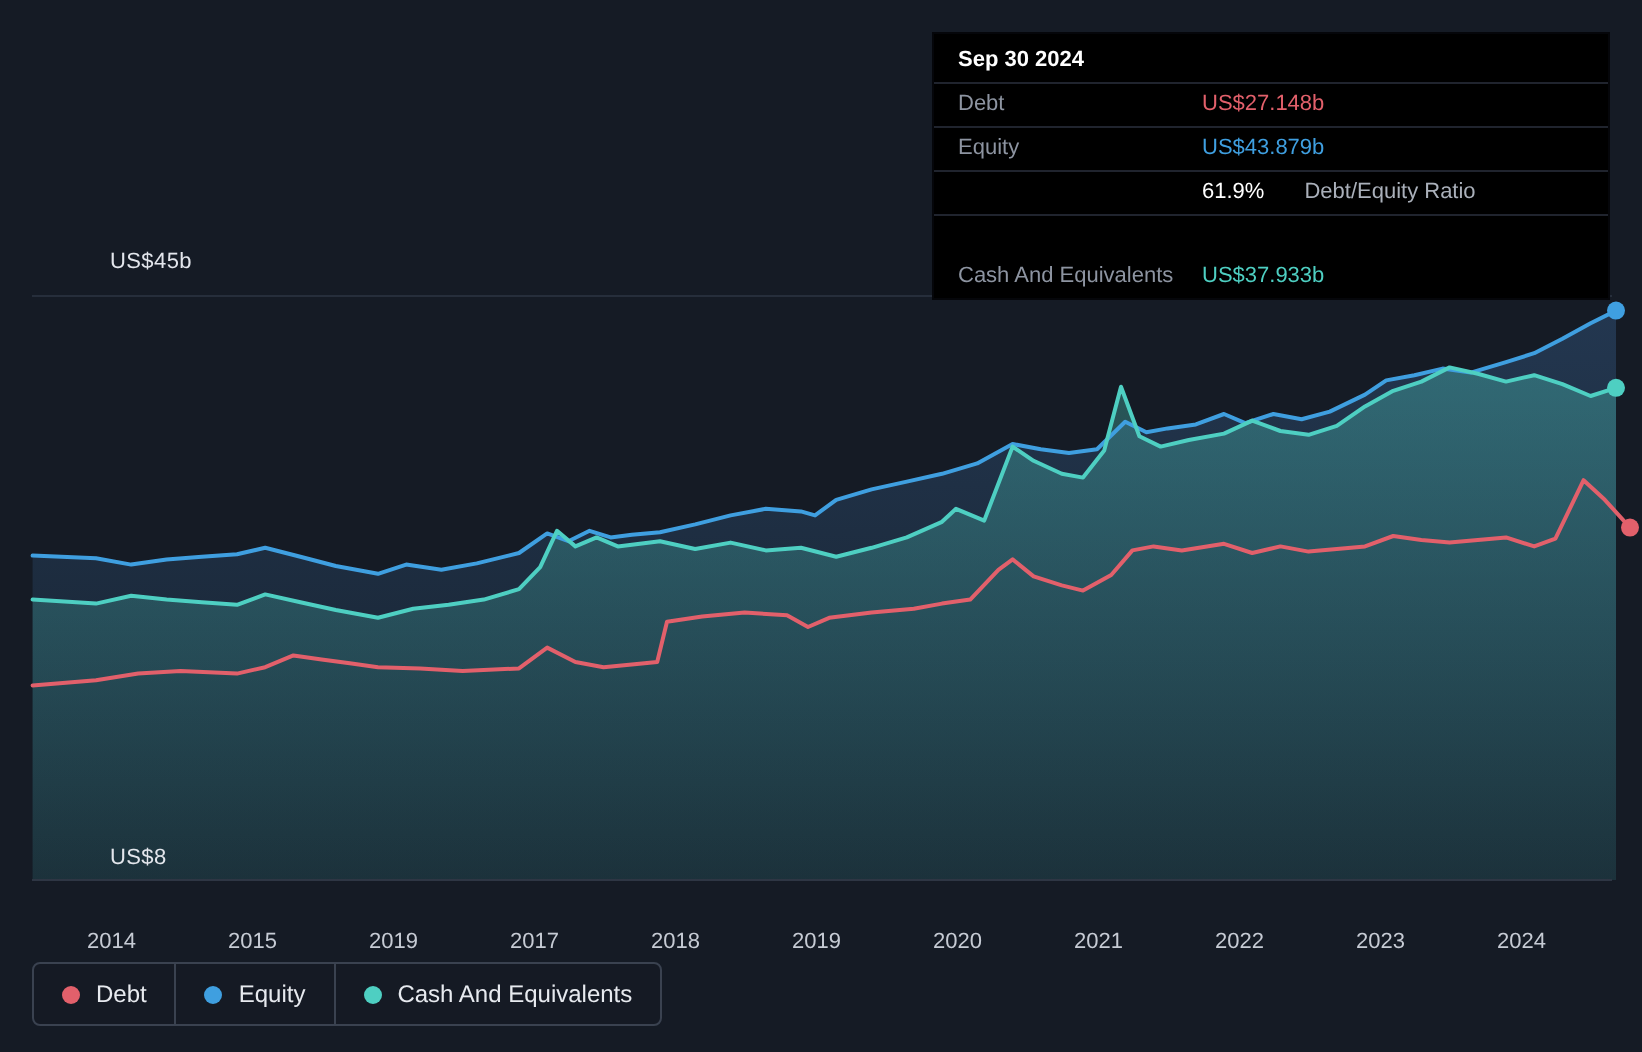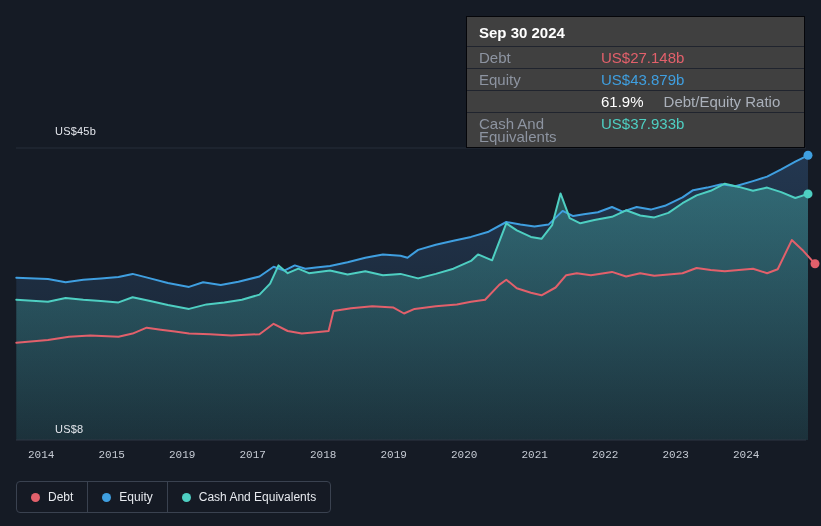--- a/index.html
+++ b/index.html
@@ -16,29 +16,29 @@
     position:absolute; left:25px; font-size:11px; color:#e3e6ec;
     letter-spacing:0.2px;
     margin-left:30px;
   }
   .ylabel.top { top:125px; }
   .ylabel.bottom { top:423px; }
 
   
   #x-axis { position:absolute; left:0; top:449px; width:821px; height:16px; }
   .xtick {
-    position:absolute; top:0; width:40px; text-align:left;
-    font-size:11px; color:#c6cbd4;font-family:Liberation Mono, monospace;
+    position:absolute; top:16px; width:40px; text-align:right;
+    font-size:11px; color:#c6cbd4;
   }
 
   
   .tooltip {
     position:absolute; top:16px; left:466px; width:339px;
-    background:#404040; border:1px solid #05060a; box-sizing:border-box;
-    font-size:15px; color:#e8eaee;
+    background:#000000; border:1px solid #05060a; box-sizing:border-box;
+    font-size:11px; color:#e8eaee;
   }
   .tooltip-header {
     padding:7px 12px 5px 12px; font-weight:bold; color:#ffffff;
   }
   .trow {
     display:flex; align-items:baseline; padding:4px 12px;
     border-top:1px solid #20242e; line-height:13px;
   }
   .trow .lbl { width:122px; flex:none; color:#8d94a1; font-weight:normal; }
   .trow .val { font-weight:normal; }
@@ -113,21 +113,21 @@
       <span class="lbl">Equity</span>
       <span class="val" style="color: rgb(63, 159, 224);">US$43.879b</span>
     </div>
     <div class="trow">
       <span class="lbl"></span>
       <span class="val" style="color: rgb(255, 255, 255);">61.9%</span>
       <span class="val-rest">Debt/Equity Ratio</span>
     </div>
     <div class="trow">
       <span class="lbl">Cash And Equivalents</span>
-      <span class="val" style="color: rgb(78, 207, 194);">US$37.933b</span>
+      <span class="val" style="color: rgb(78, 207, 194); margin-top: 20px;">US$37.933b</span>
     </div>
   </div>
 
   <div class="legend">
     <div class="legend-item">
       <span class="dot" style="background-color: rgb(226, 96, 107);"></span>
       <span>Debt</span>
     </div>
     <div class="legend-item">
       <span class="dot" style="background-color: rgb(63, 159, 224);"></span>

